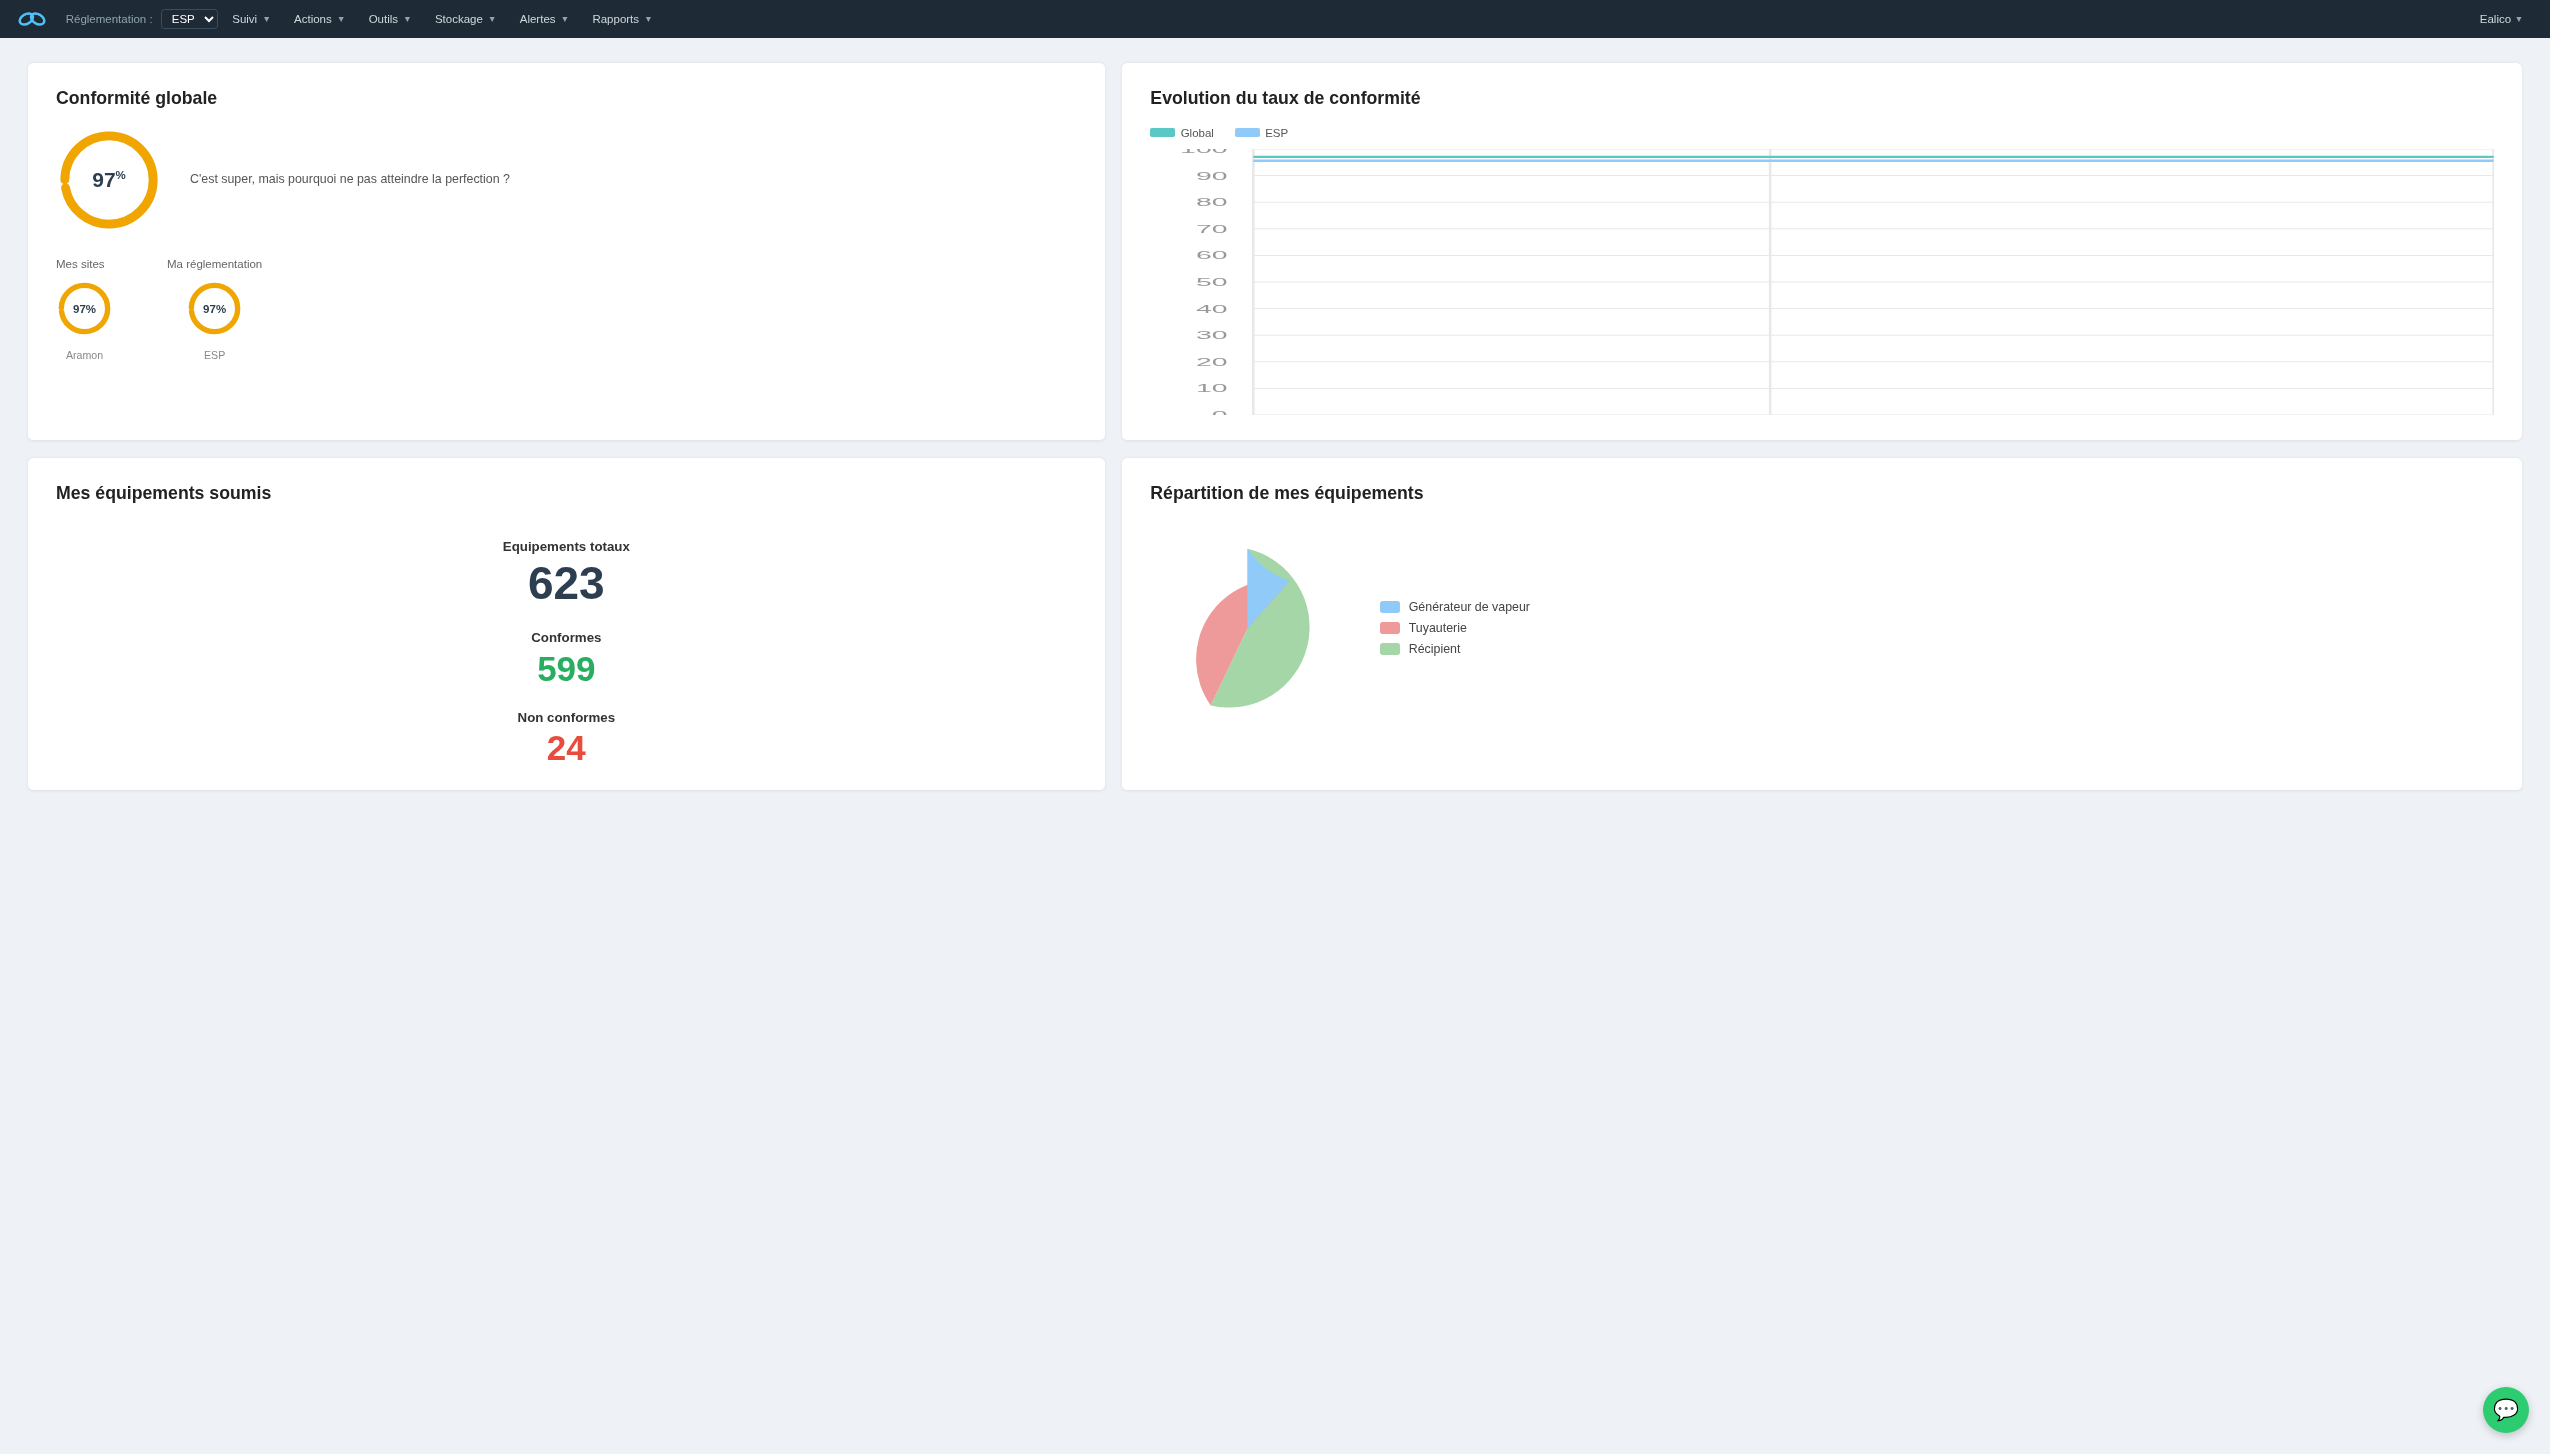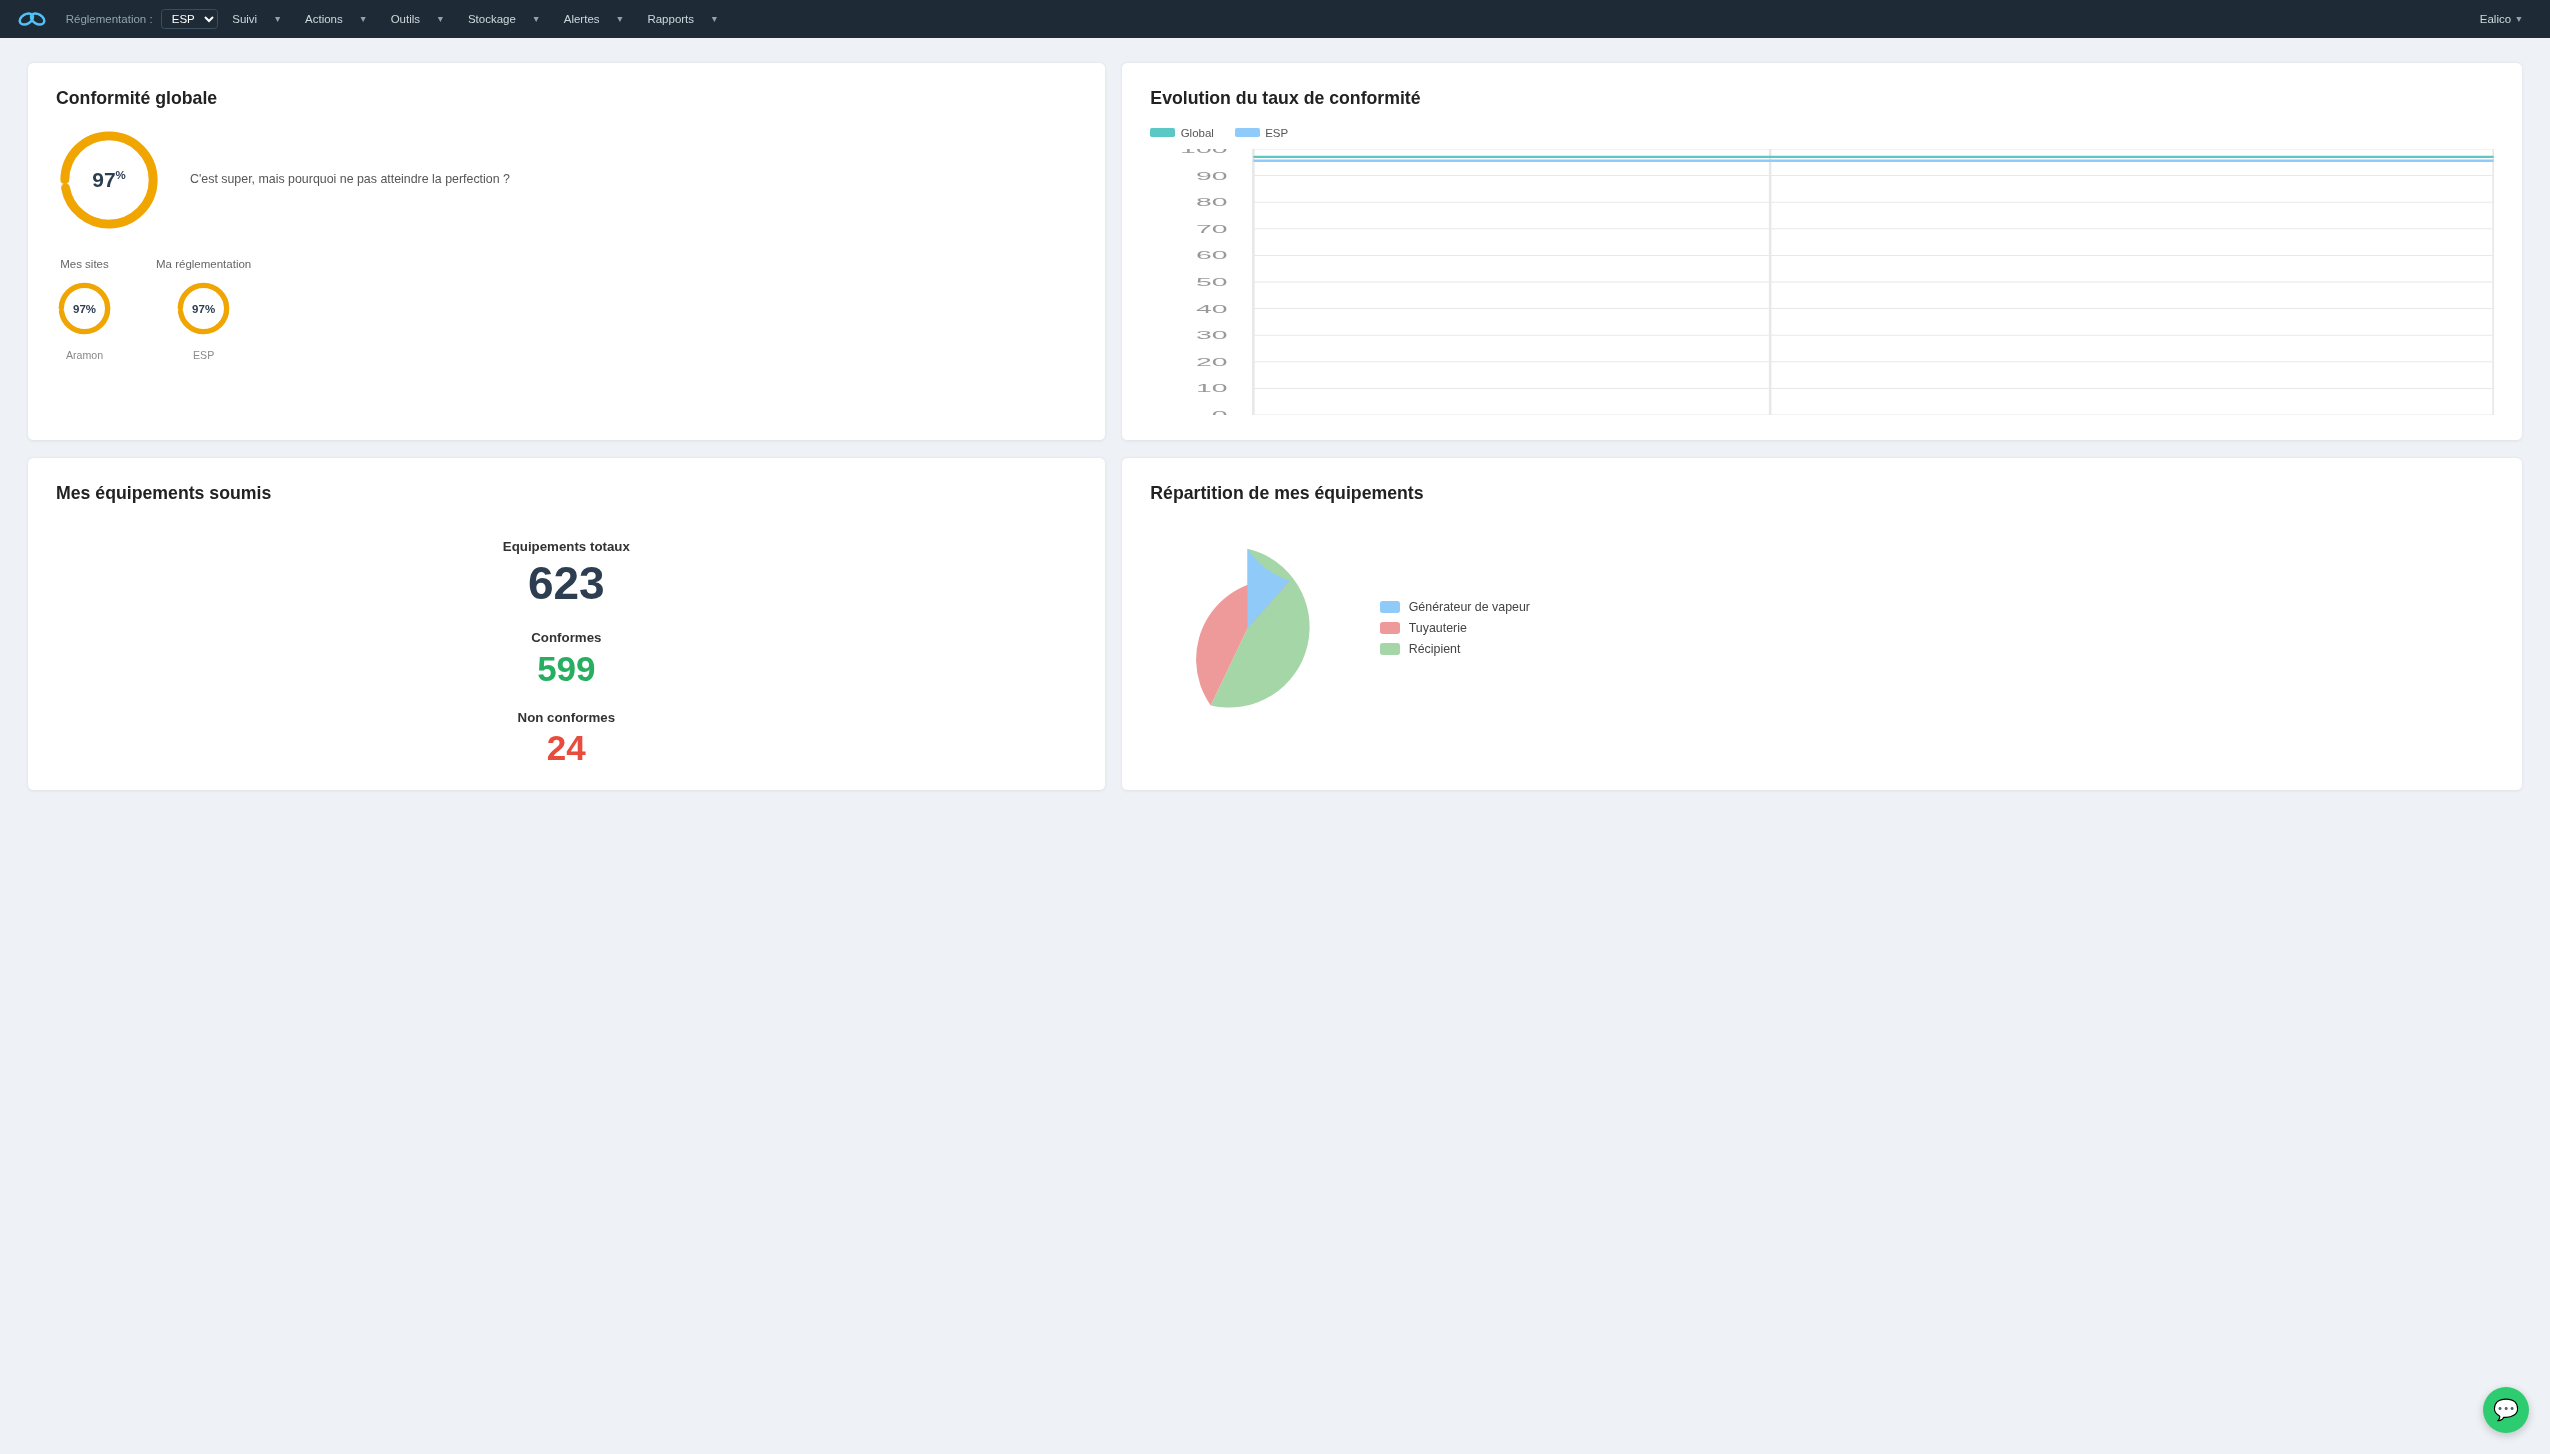--- a/index.html
+++ b/index.html
@@ -34,21 +34,21 @@
       cursor: pointer;
     }
     .nav-item {
       color: #cfd8dc;
       font-size: 11.5px;
       padding: 5.3px 8.9px;
       cursor: pointer;
       border-radius: 3.5px;
       display: flex;
       align-items: center;
-      gap: 16px;
+      gap: 5px;
       white-space: nowrap;
       text-align: right;
     }
     .nav-spacer { flex: 1; }
     .nav-user {
       color: #cfd8dc;
       font-size: 11.5px;
       padding: 5.3px 10.6px;
       cursor: pointer;
       display: flex;
@@ -103,22 +103,21 @@
       color: #2c3e50;
     }
     .donut-center-text sup { font-size: 11.5px; }
     .conformite-msg {
       color: #555;
       font-size: 12.4px;
       line-height: 1.5;
     }
     .conformite-bottom {
       display: flex;
-      gap: 43px;
-      text-align: center;
+      gap: 54px;
     }
     .conformite-section-label {
       font-size: 11.5px;
       color: #666;
       margin-bottom: 10.6px;
     }
     .donut-small-group {
       display: flex;
       flex-direction: column;
       align-items: center;

